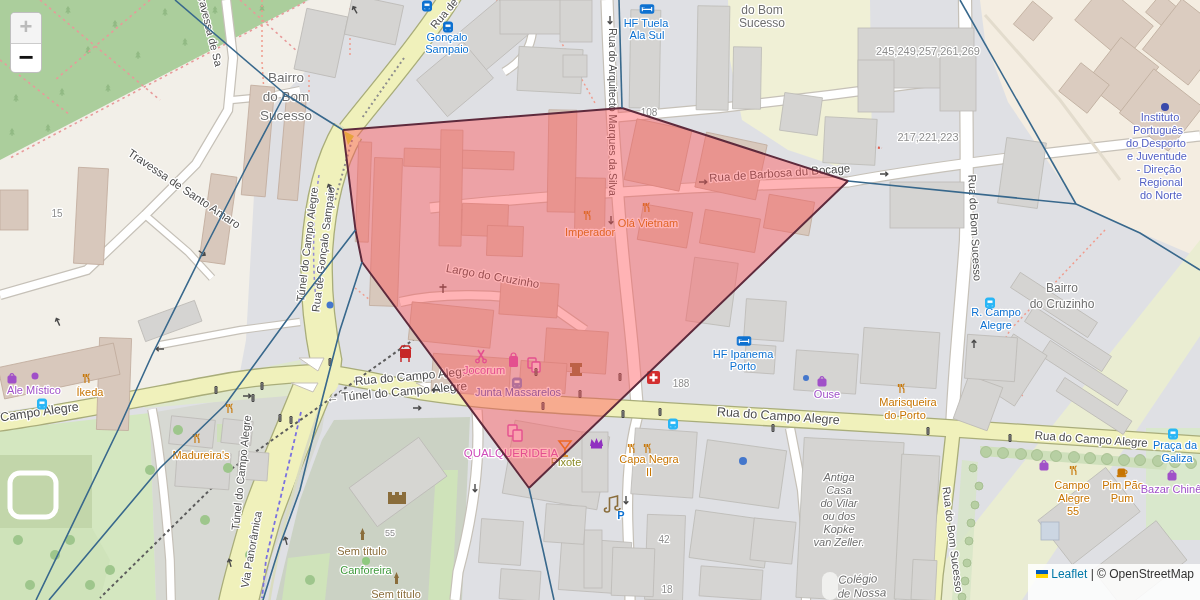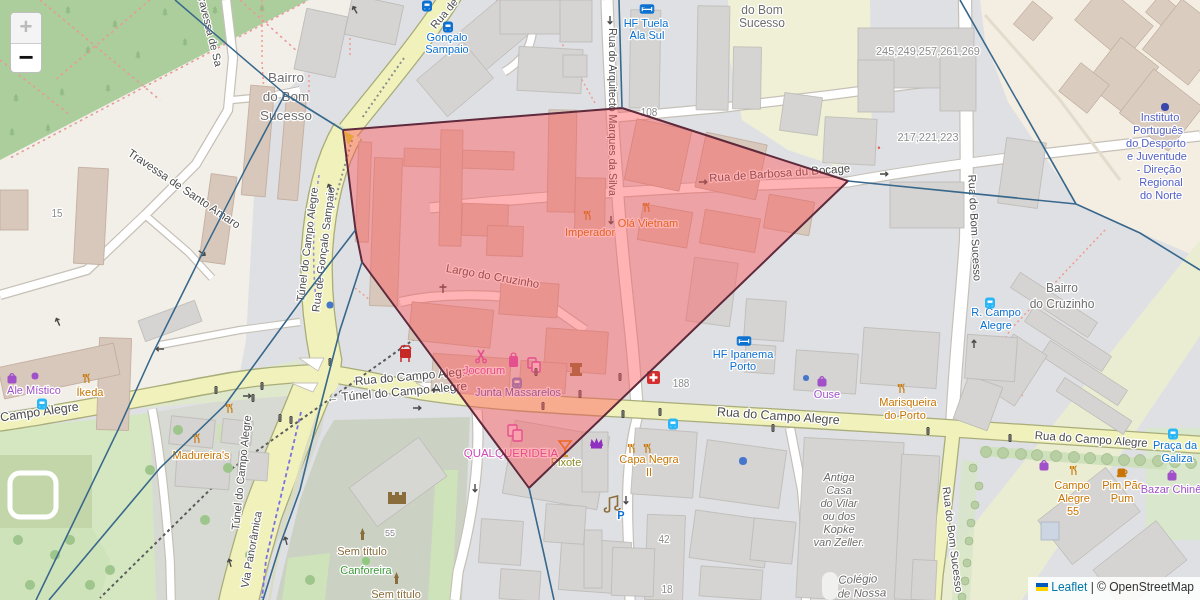--- a/index.html
+++ b/index.html
@@ -850,17 +850,17 @@
 <polyline points="1076,204 1140,233 1200,270" fill="none" stroke="#38688c" stroke-width="1.6"></polyline>
 
 <polyline points="619,0 622,108" fill="none" stroke="#38688c" stroke-width="1.6"></polyline>
 </svg>
 
 <div style="position:absolute;left:10px;top:12px;width:32px;height:61px;background:#fff;border:1px solid rgba(0,0,0,0.25);border-radius:5px;box-sizing:border-box;">
 <div style="width:100%;height:30px;background:#f4f4f4;border-bottom:1px solid #ccc;border-radius:4px 4px 0 0;text-align:center;line-height:28px;font-size:22px;color:#bbb;font-weight:bold;">+</div>
 <div style="width:100%;height:29px;text-align:center;line-height:26px;font-size:26px;color:#111;font-weight:bold;">−</div>
 </div>
 
-<div style="position:absolute;right:0;bottom:0;height:23px;background:rgba(255,255,255,0.85);font-size:12px;line-height:20px;padding:0 6px 0 8px;color:#333;">
+<div style="position:absolute;right:0;bottom:0;height:36px;background:rgba(255,255,255,0.85);font-size:12px;line-height:20px;padding:0 6px 0 8px;color:#333;">
 <span style="display:inline-block;width:12px;height:8px;background:linear-gradient(#005bbb 50%,#ffd500 50%);vertical-align:baseline;"></span>
 <a style="color:#0078a8;text-decoration:none;">Leaflet</a> <span style="color:#333">|</span> © <a style="color:#333;text-decoration:none;">OpenStreetMap</a>
 </div>
 </div>
 
 </body></html>

